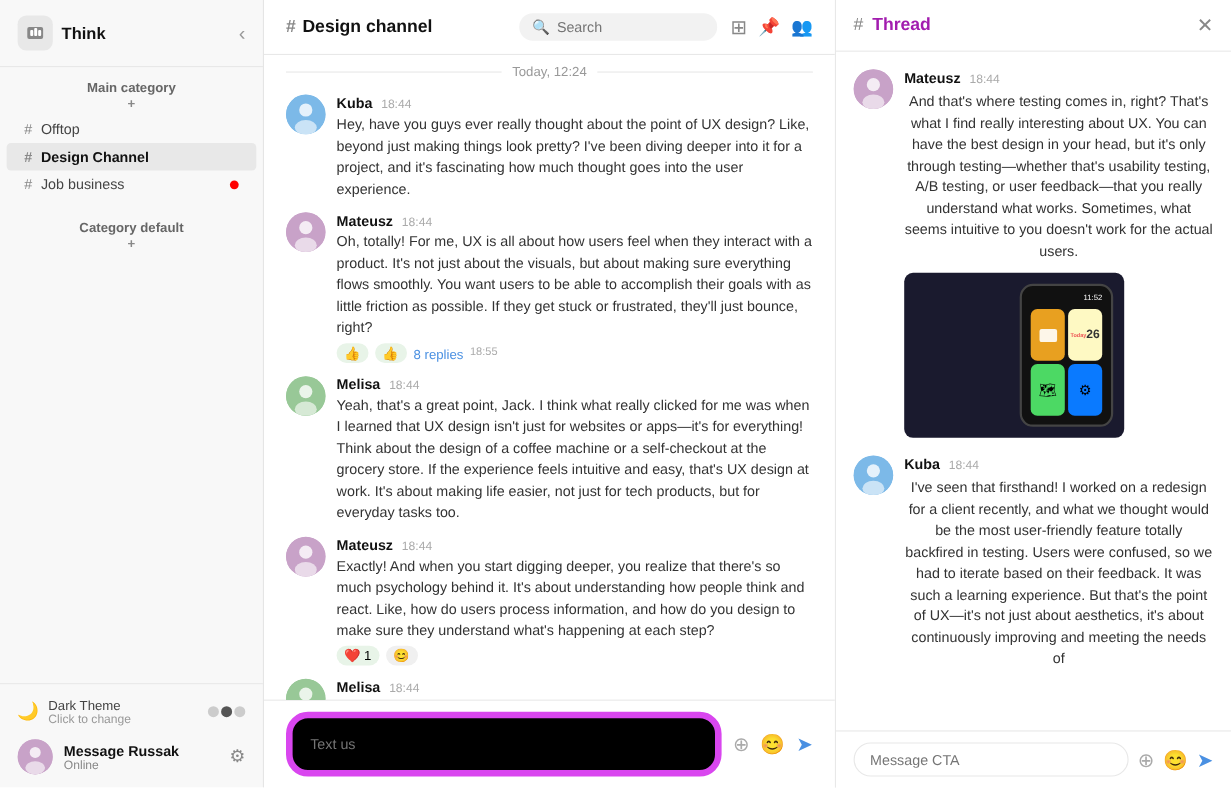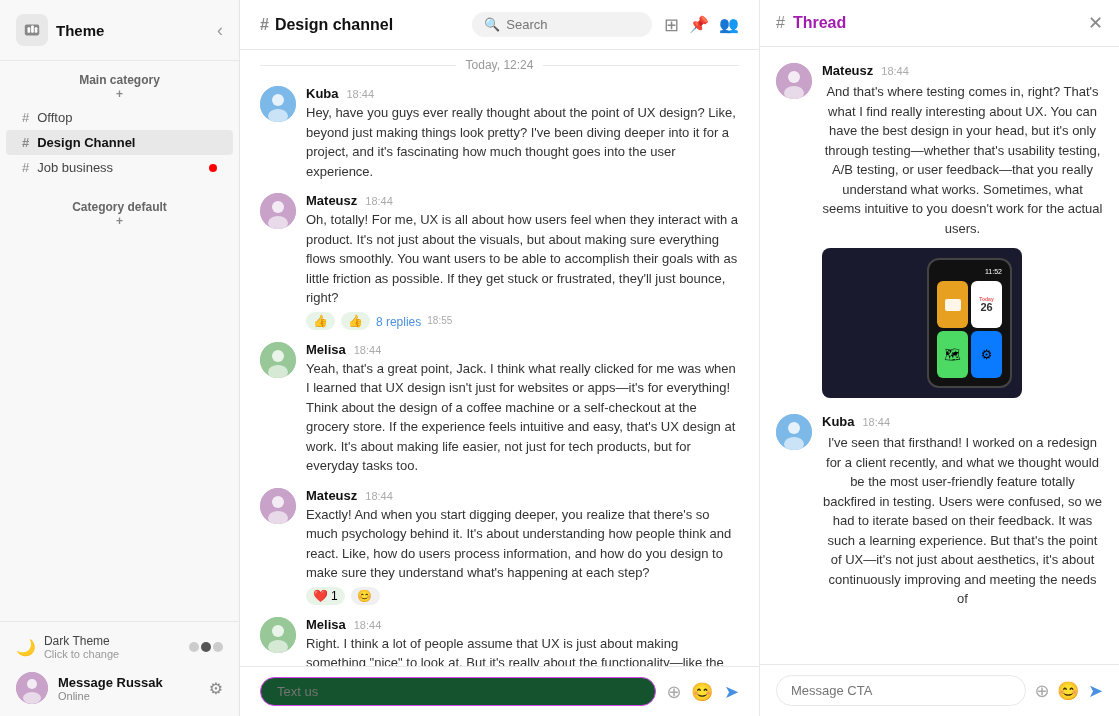--- a/index.html
+++ b/index.html
@@ -45,21 +45,21 @@
     .msg-time { font-size: 11px; color: #aaa; }
     .msg-text { font-size: 13px; color: #333; line-height: 1.5; }
     .msg-reactions { display: flex; gap: 6px; margin-top: 4px; align-items: center; }
     .reaction { display: flex; align-items: center; gap: 3px; background: #f0f0f0; border-radius: 10px; padding: 2px 7px; font-size: 12px; cursor: pointer; }
     .reaction.active { background: #e8f4e8; }
     .replies-link { font-size: 12px; color: #4a90e2; cursor: pointer; margin-top: 2px; }
     .reaction-time { font-size: 10px; color: #aaa; }
 
     
     #input-bar { padding: 10px 20px; border-top: 1px solid #e8e8e8; display: flex; align-items: center; gap: 10px; }
-    #message-input { flex: 1; border: 1px solid #d946ef; border-radius: 20px; padding: 6px 16px; font-size: 13px; outline: none; color: #999; background: #14532d; }
+    #message-input { flex: 1; border: 6px solid #d946ef; border-radius: 20px; padding: 16px 16px; font-size: 13px; outline: none; color: #999; background: #000000; }
     .input-icon { color: #aaa; cursor: pointer; font-size: 18px; }
 
     
     #thread { width: 360px; border-left: 1px solid #e8e8e8; display: flex; flex-direction: column; background: #fff; }
     #thread-header { display: flex; align-items: center; padding: 12px 16px; border-bottom: 1px solid #e8e8e8; gap: 8px; }
     #thread-title { font-weight: 700; font-size: 16px; color: #a21caf; flex: 1; display: flex; align-items: center; gap: 6px; text-align: center; }
     .close-btn { color: #888; cursor: pointer; font-size: 18px; }
     #thread-messages { flex: 1; overflow-y: auto; padding: 16px; }
     .thread-msg { display: flex; gap: 10px; margin-bottom: 16px; }
     .thread-avatar { width: 36px; height: 36px; border-radius: 50%; background: #ddd; flex-shrink: 0; overflow: hidden; display: flex; align-items: center; justify-content: center; font-size: 12px; color: #666; }
@@ -84,21 +84,21 @@
 <div id="sidebar">
   <div id="sidebar-header">
     <div style="width:32px;height:32px;background:#e8e8e8;border-radius:8px;display:flex;align-items:center;justify-content:center;">
       <svg width="18" height="18" viewBox="0 0 20 20" fill="none">
         <rect x="2" y="4" width="16" height="12" rx="2" fill="#888"></rect>
         <rect x="5" y="7" width="3" height="6" rx="1" fill="#fff"></rect>
         <rect x="9" y="5" width="3" height="8" rx="1" fill="#fff"></rect>
         <rect x="13" y="7" width="3" height="6" rx="1" fill="#fff"></rect>
       </svg>
     </div>
-    <span style="font-weight:700;font-size:15px;color:#111;flex:1;margin-left:8px;">Theme</span>
+    <span style="font-weight:700;font-size:15px;color:#111;flex:1;margin-left:8px;">Think</span>
     <span style="color:#999;cursor:pointer;font-size:18px;">‹</span>
   </div>
 
   <div class="sidebar-section">
     <div class="sidebar-section-header">
       <span>Main category</span>
       <span style="cursor:pointer;color:#888;">+</span>
     </div>
 
     <div class="sidebar-item">
@@ -314,21 +314,21 @@
         <div class="thread-text">And that's where testing comes in, right? That's what I find really interesting about UX. You can have the best design in your head, but it's only through testing—whether that's usability testing, A/B testing, or user feedback—that you really understand what works. Sometimes, what seems intuitive to you doesn't work for the actual users.</div>
         <div class="thread-image" style="background:#1a1a2e;border-radius:8px;padding:10px;display:flex;align-items:center;justify-content:flex-end;margin-top:10px;max-width:200px;height:150px;position:relative;">
           <div style="width:85px;height:130px;background:#111;border-radius:12px;border:2px solid #444;padding:8px;display:flex;flex-direction:column;gap:3px;">
             <div style="color:#fff;font-size:7px;text-align:right;margin-bottom:3px;">11:52</div>
             <div style="display:grid;grid-template-columns:1fr 1fr;grid-template-rows:1fr 1fr;gap:3px;flex:1;">
               <div style="background:#e8a020;border-radius:6px;display:flex;align-items:center;justify-content:center;">
                 <svg width="20" height="20" viewBox="0 0 20 20">
                     <rect x="2" y="4" width="16" height="12" rx="2" fill="#fff" opacity="0.9"></rect>
                   </svg>
               </div>
-              <div style="background:#ffffff;border-radius:6px;display:flex;align-items:center;justify-content:center;flex-direction:column;">
+              <div style="background:#fef9c3;border-radius:6px;display:flex;align-items:center;justify-content:center;flex-direction:row;">
                 <div style="font-size:5px;color:#e55;font-weight:bold;">Today</div>
                 <div style="font-size:11px;color:#333;font-weight:bold;line-height:1;">26</div>
               </div>
               <div style="background:#4cd964;border-radius:6px;display:flex;align-items:center;justify-content:center;">
                 <span style="font-size:13px;">🗺</span>
               </div>
               <div style="background:#0a7aff;border-radius:6px;display:flex;align-items:center;justify-content:center;">
                 <span style="font-size:13px;">⚙</span>
               </div>
             </div>

